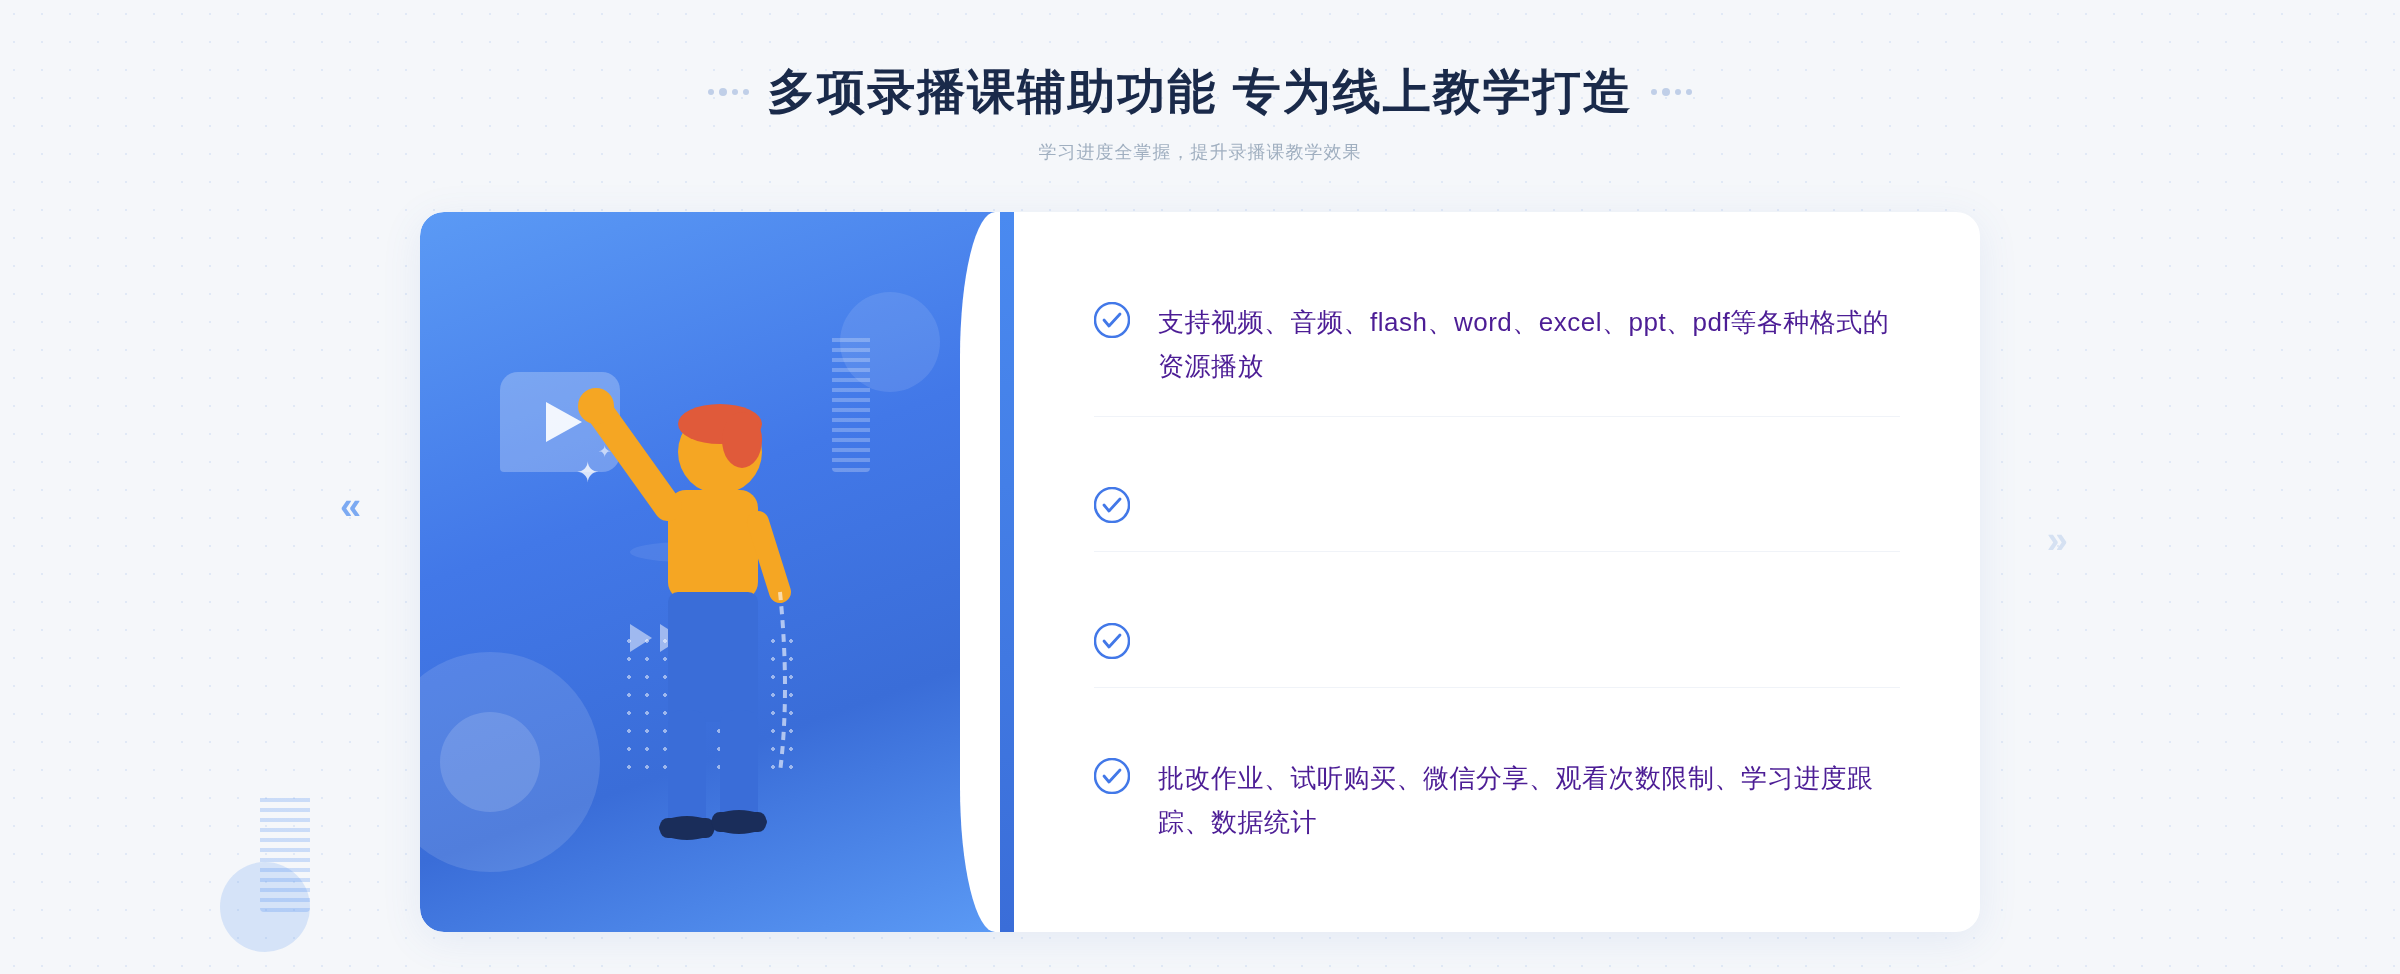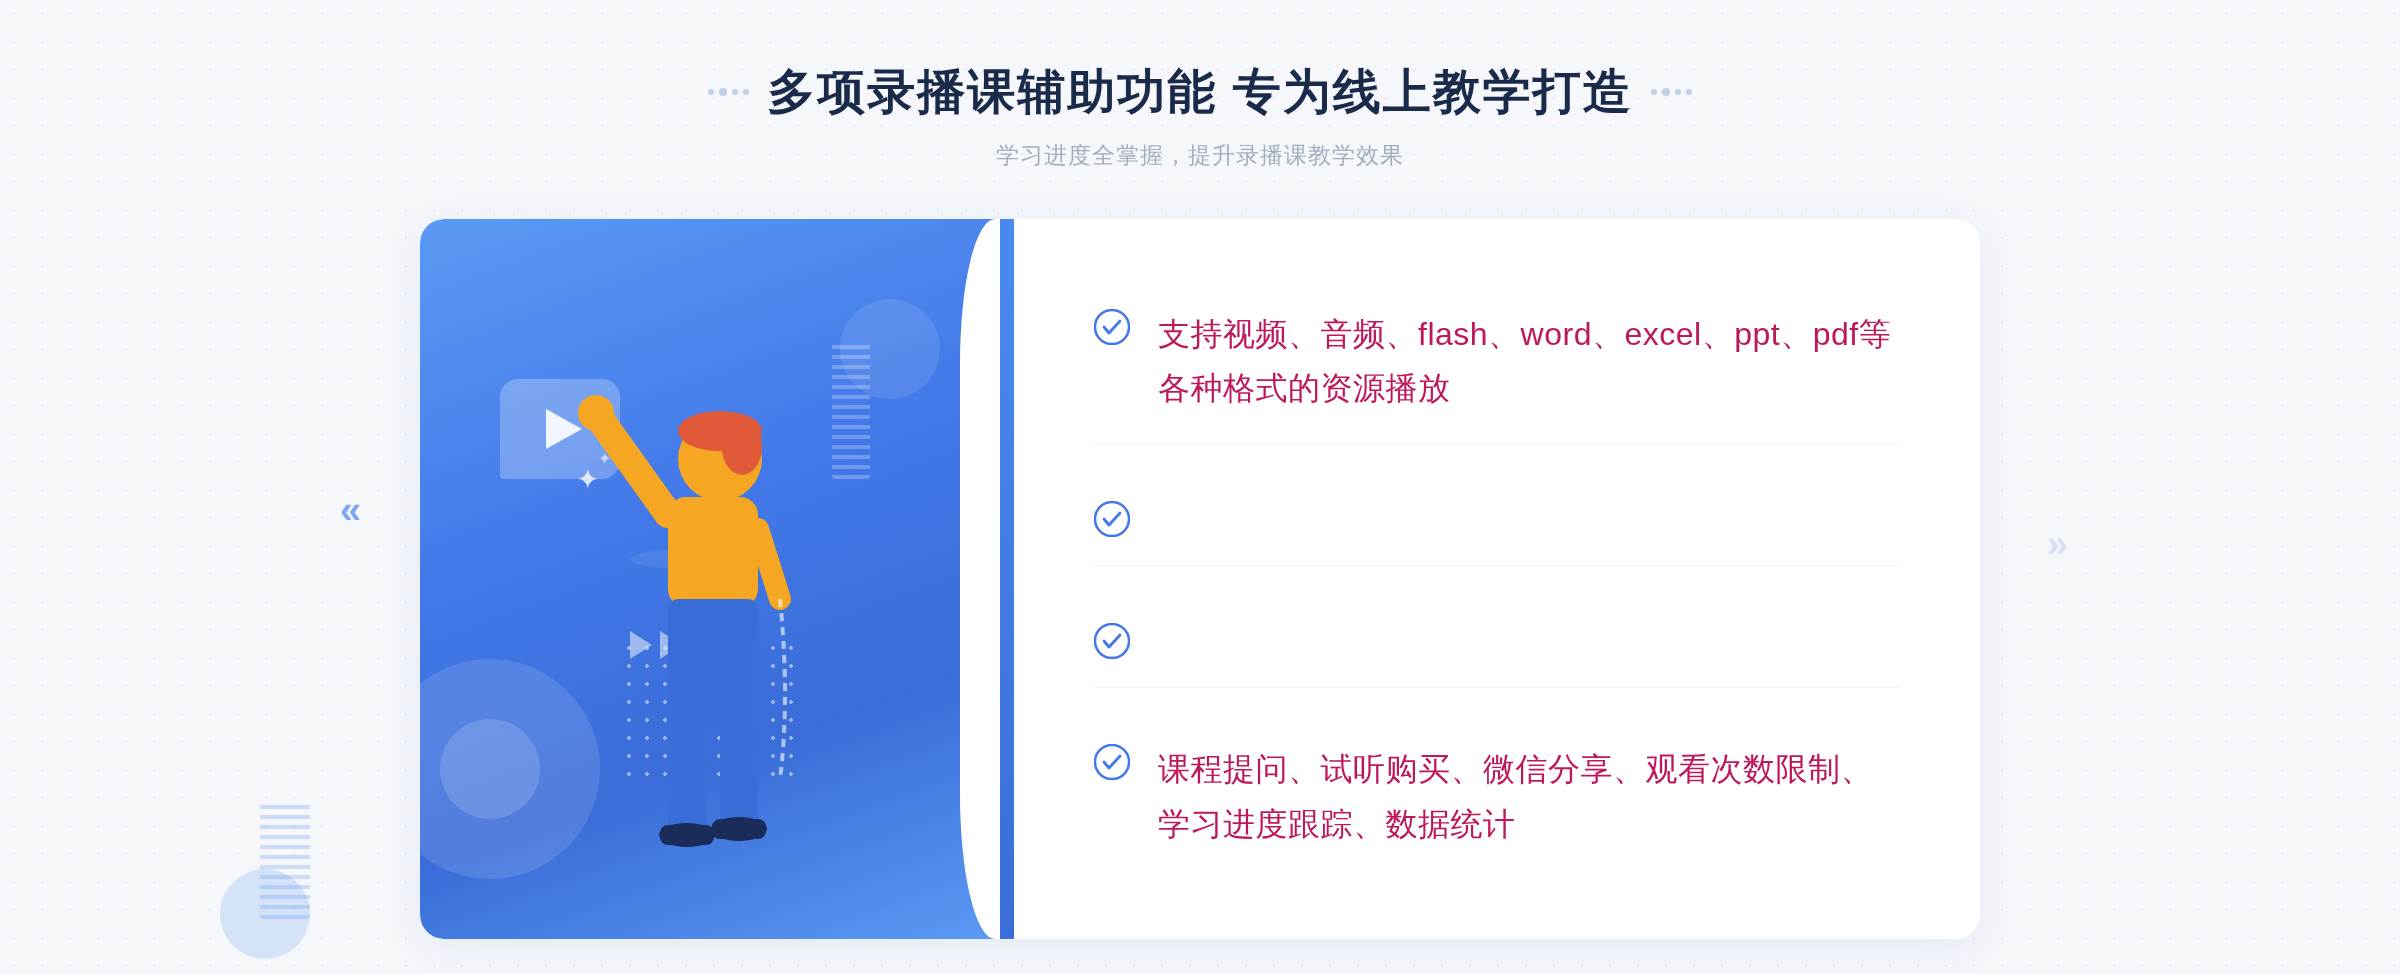--- a/index.html
+++ b/index.html
@@ -69,21 +69,21 @@
     }
 
     .main-title {
       font-size: 48px;
       font-weight: 700;
       color: #1a2a4a;
       letter-spacing: 2px;
     }
 
     .sub-title {
-      font-size: 23px;
+      font-size: 18px;
       color: #a0afc0;
       letter-spacing: 1px;
     }
 
     .content-card {
       background: #fff;
       border-radius: 24px;
       width: 1560px;
       min-height: 720px;
       display: flex;
@@ -228,22 +228,22 @@
     }
 
     .check-icon {
       flex-shrink: 0;
       width: 36px;
       height: 36px;
       margin-top: 2px;
     }
 
     .feature-text {
-      font-size: 32px;
-      color: #be185d;
+      font-size: 26px;
+      color: #4c1d95;
       line-height: 1.7;
       letter-spacing: 0.5px;
     }
 
     
     .arrow-left {
       position: absolute;
       left: 340px;
       top: 50%;
       transform: translateY(-50%);
@@ -377,21 +377,21 @@
           <circle cx="18" cy="18" r="17" fill="none" stroke="#4278e8" stroke-width="2.5"></circle>
           <polyline points="10,18 15,24 26,12" fill="none" stroke="#4278e8" stroke-width="2.8" stroke-linecap="round" stroke-linejoin="round"></polyline>
         </svg>
       </div>
 
       <div class="feature-item">
         <svg class="check-icon" viewBox="0 0 36 36" xmlns="http://www.w3.org/2000/svg">
           <circle cx="18" cy="18" r="17" fill="none" stroke="#4278e8" stroke-width="2.5"></circle>
           <polyline points="10,18 15,24 26,12" fill="none" stroke="#4278e8" stroke-width="2.8" stroke-linecap="round" stroke-linejoin="round"></polyline>
         </svg>
-        <span class="feature-text">课程提问、试听购买、微信分享、观看次数限制、学习进度跟踪、数据统计</span>
+        <span class="feature-text">批改作业、试听购买、微信分享、观看次数限制、学习进度跟踪、数据统计</span>
       </div>
 
     </div>
   </div>
 
   <div class="arrow-left">«</div>
 
   <div style="position:absolute;right:340px;top:50%;transform:translateY(30%);font-size:38px;color:#c8d8f0;font-weight:700;opacity:0.7;z-index:2;letter-spacing:-8px;">»</div>
 
   <div style="position:absolute;bottom:60px;left:220px;width:90px;height:90px;border-radius:50%;background:rgba(74,138,240,0.18);z-index:0;"></div>

